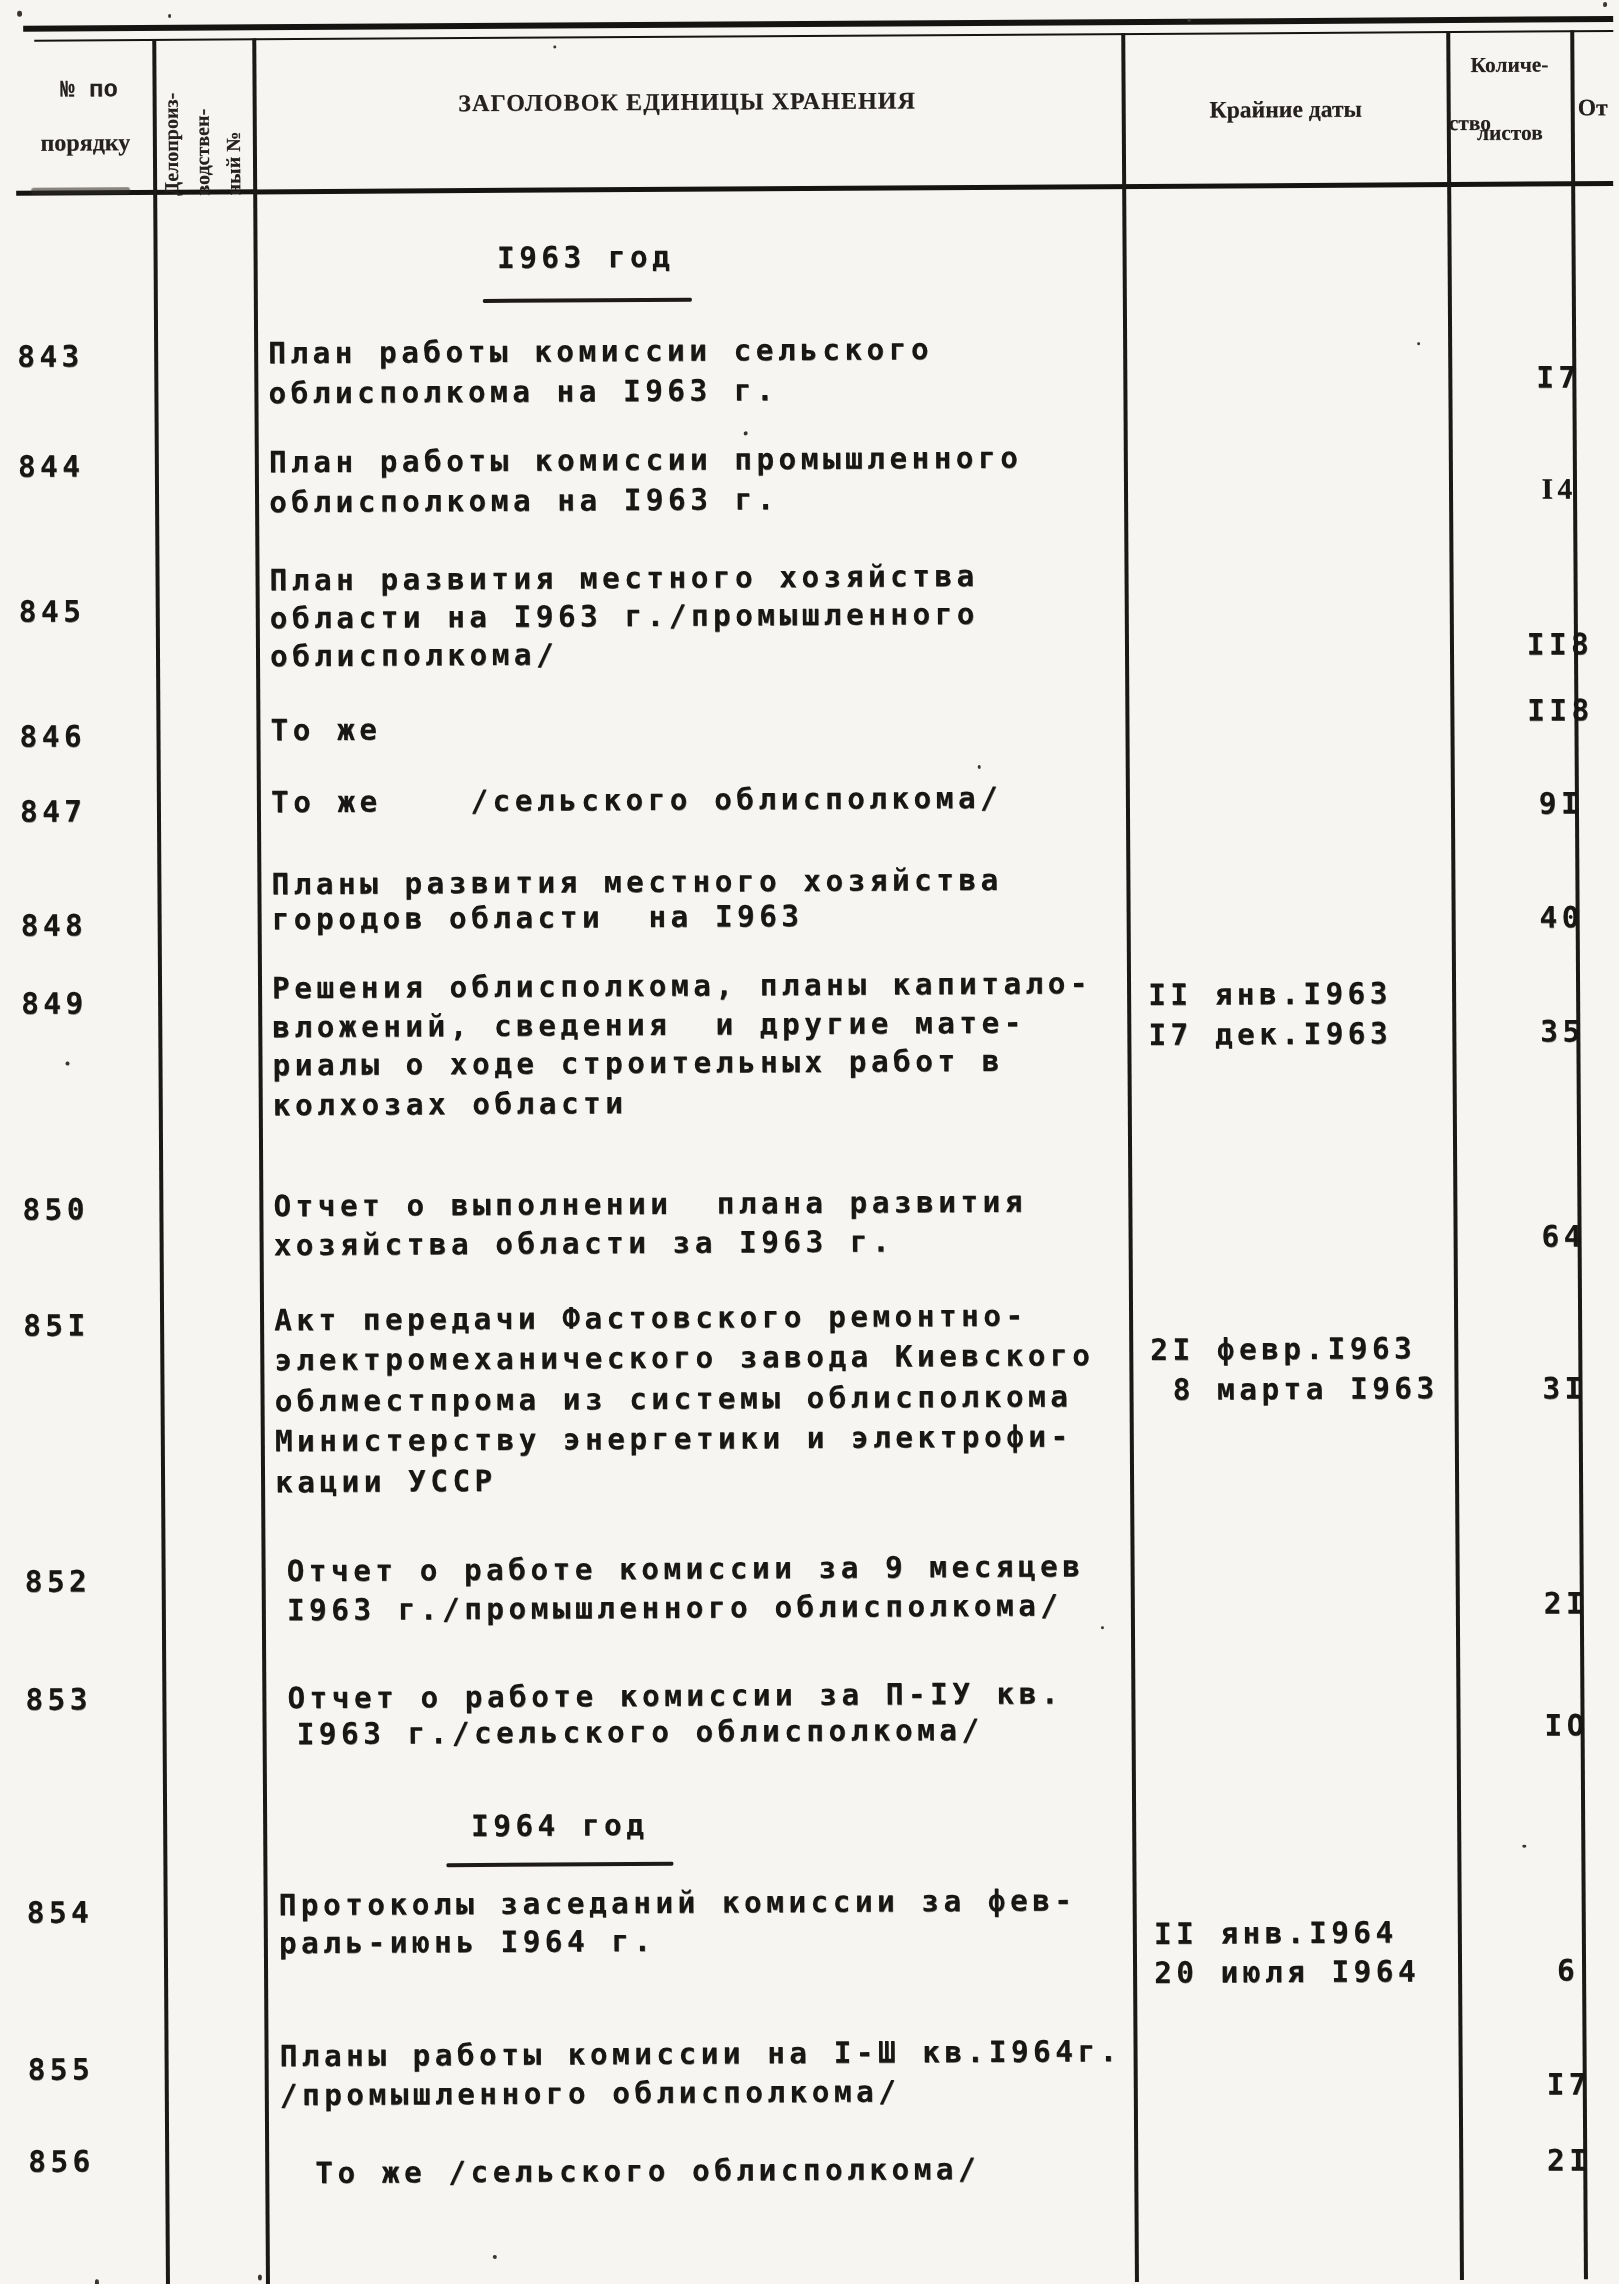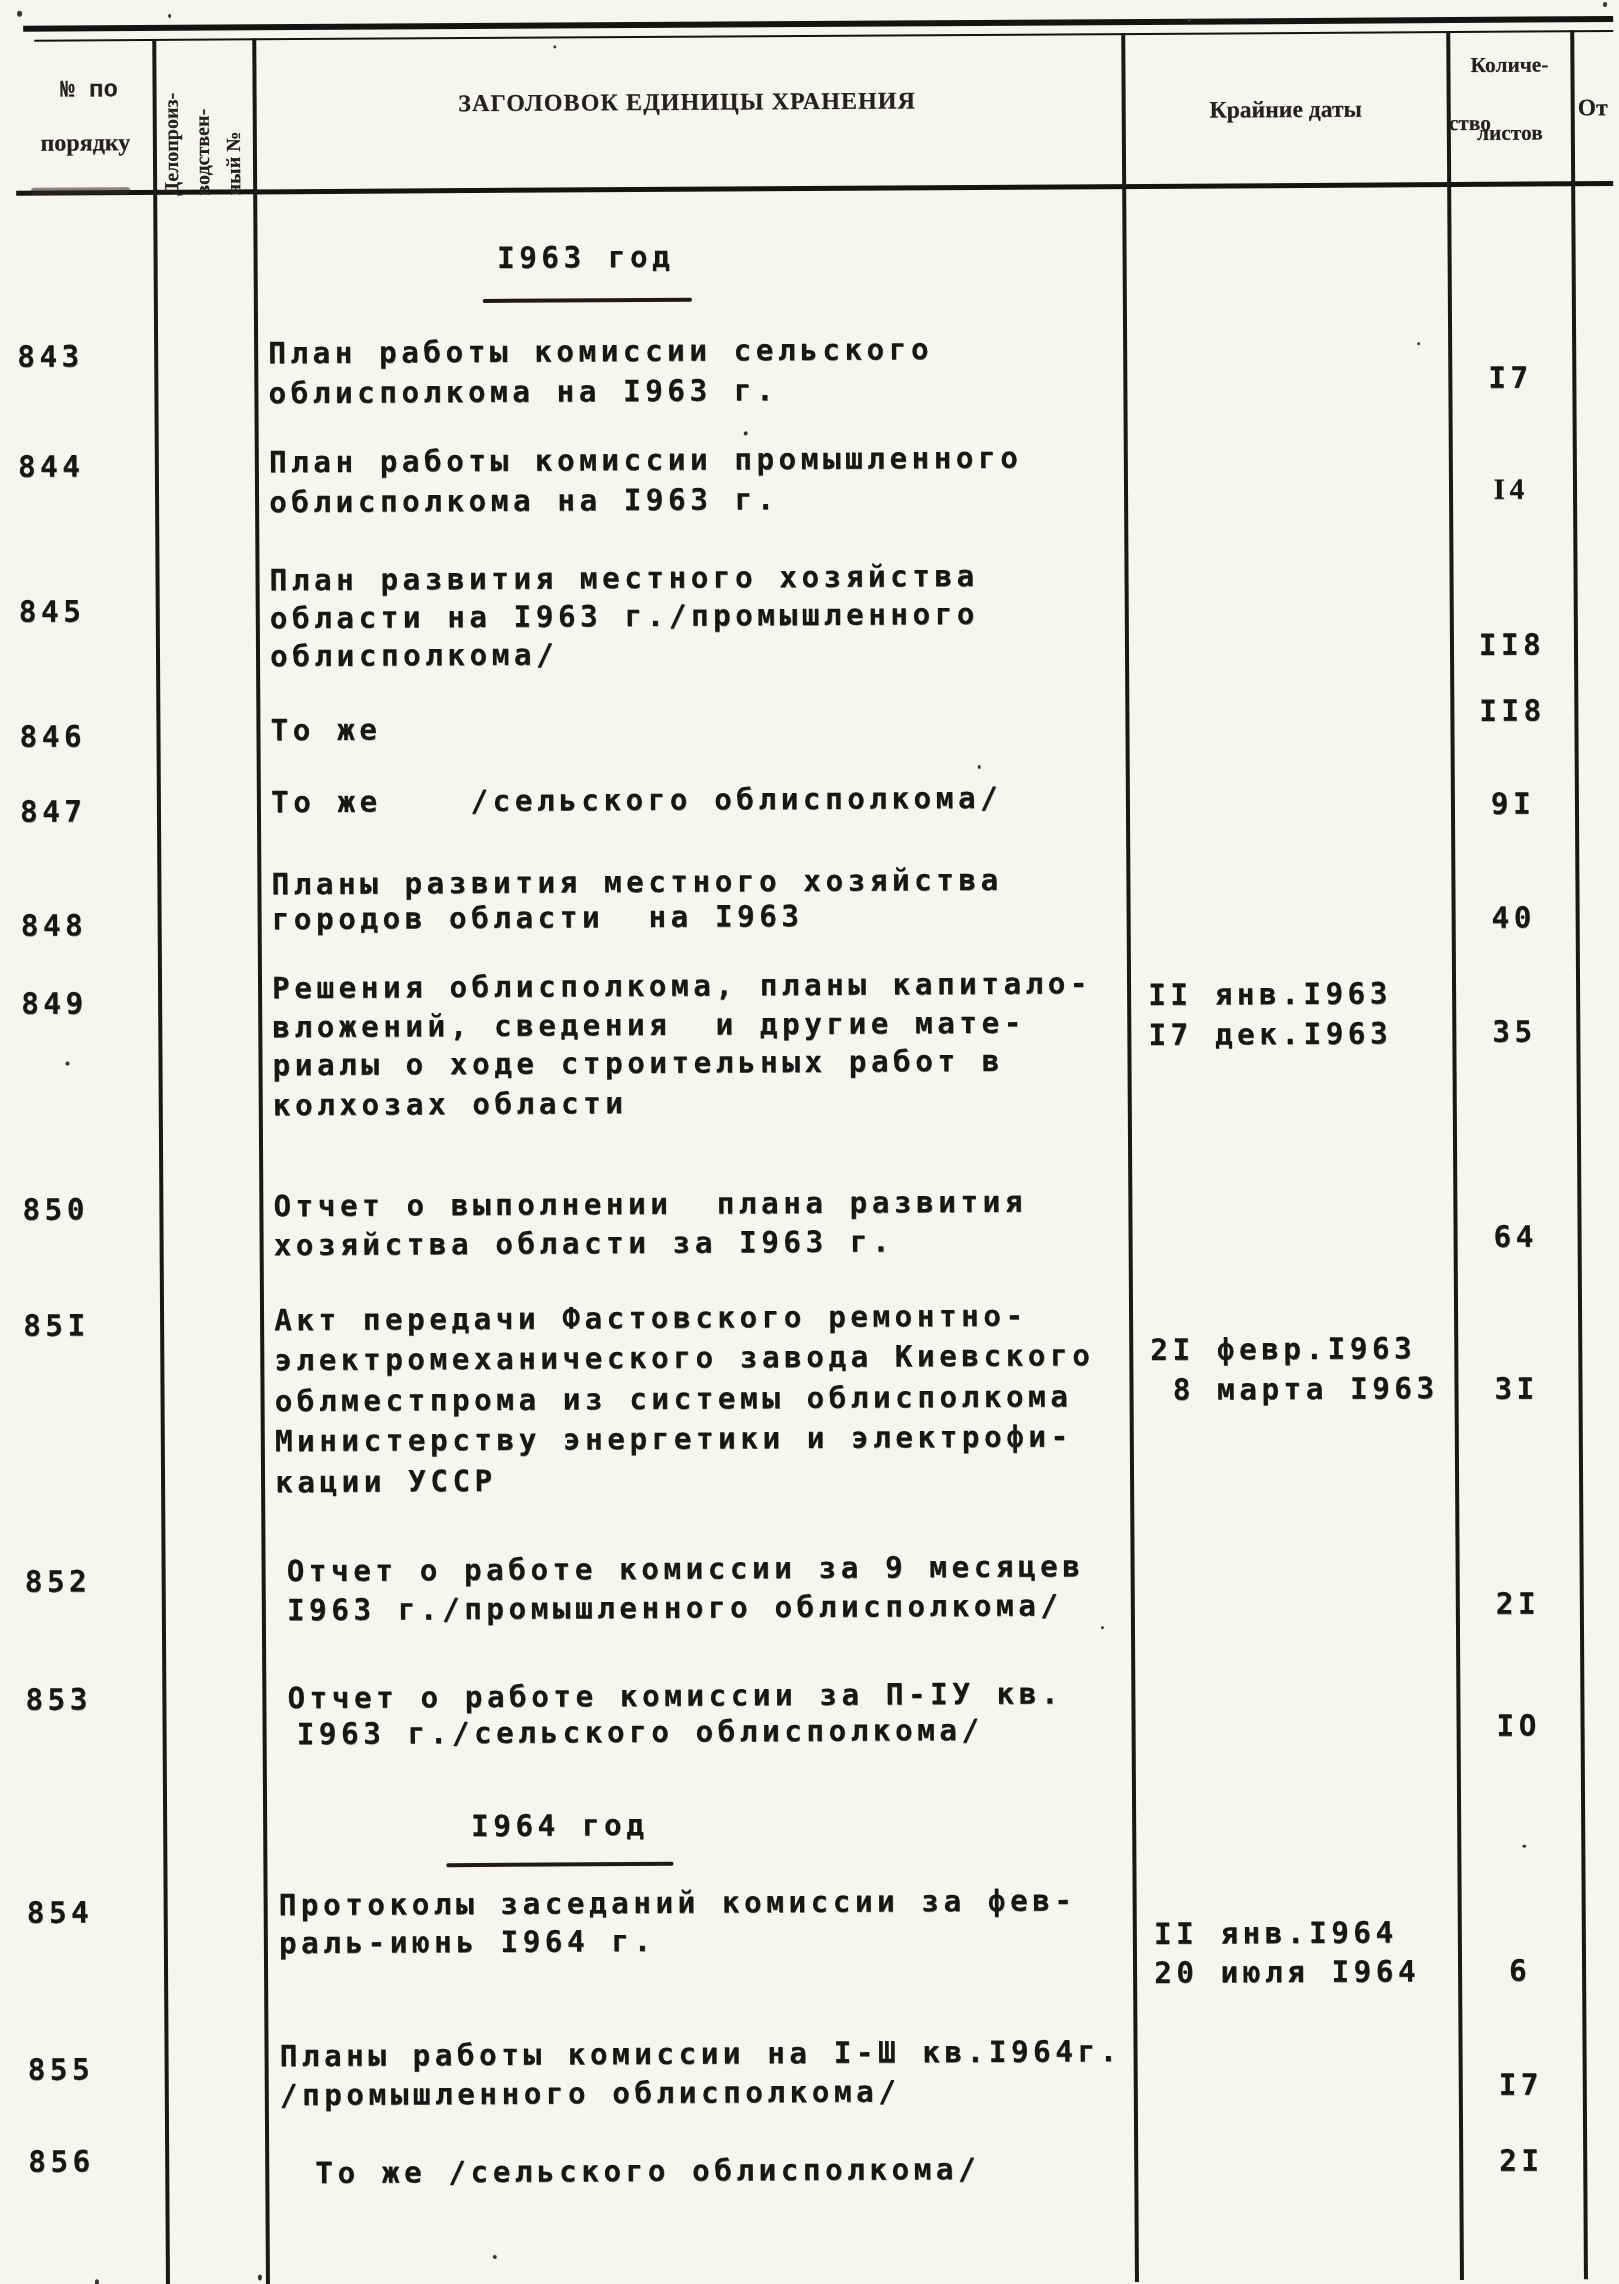--- a/index.html
+++ b/index.html
@@ -19,21 +19,21 @@
     position:absolute;
     font-family:"DejaVu Sans Mono", monospace;
     font-weight:bold;
     font-size:29.5px;
     letter-spacing:4.4px;
     color:#191715;
     white-space:pre;
     text-shadow:0.4px 0.6px 0.6px rgba(20,18,15,.55);
   }
   .num{width:125px;}
-  .cnt{left:1459px;width:112px;text-align:center;}
+  .cnt{left:1507px;width:112px;text-align:center;}
   
   .pr{
     position:absolute;
     font-family:"Liberation Serif","DejaVu Serif",serif;
     font-weight:bold;
     color:#24211e;
     white-space:pre;
     text-shadow:0.3px 0.3px 0.4px rgba(30,26,22,.45);
   }
   .hline{position:absolute;background:#161412;}

